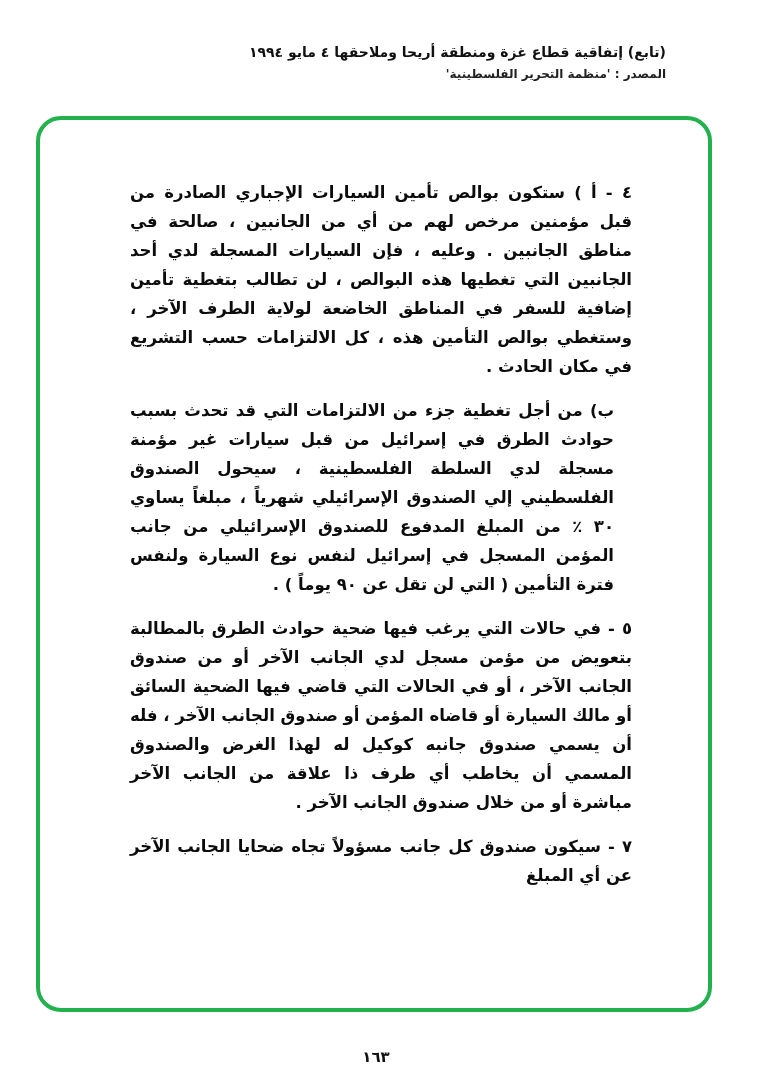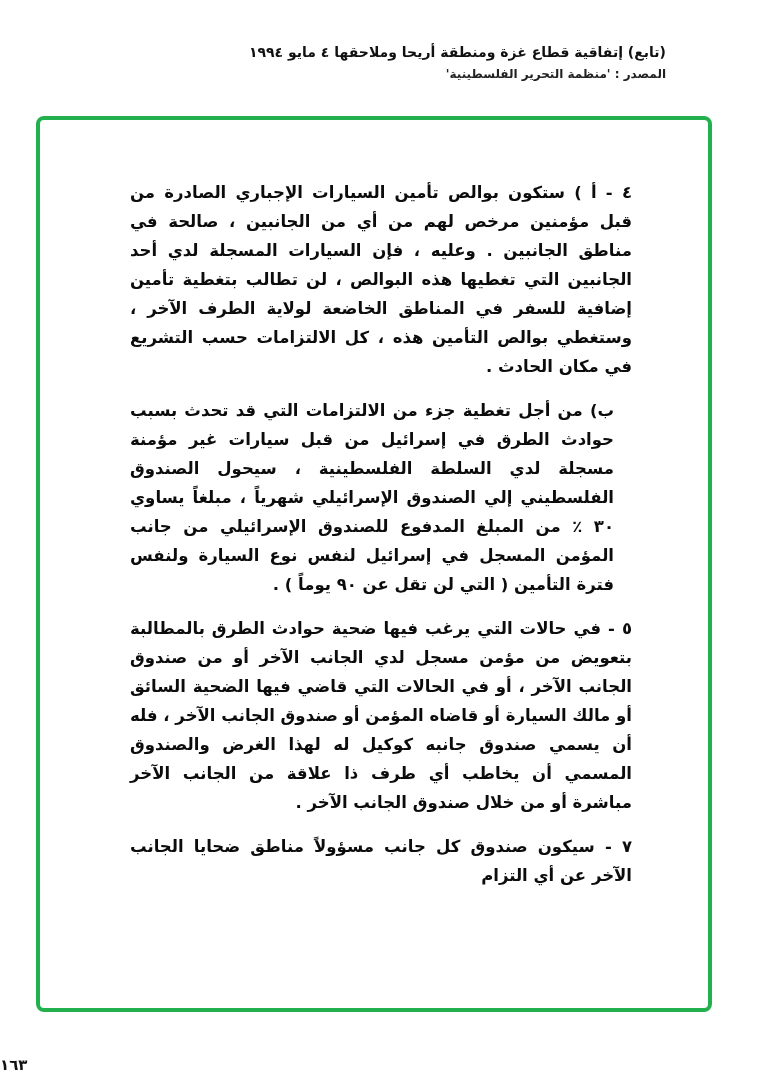--- a/index.html
+++ b/index.html
@@ -39,21 +39,21 @@
   }
 
   
   .document-frame {
     position: absolute;
     left: 36px;
     top: 116px;
     width: 676px;
     height: 896px;
     border: 4px solid #22b14c;
-    border-radius: 8px;
+    border-radius: 25px;
     box-sizing: border-box;
     background: #ffffff;
   }
 
   
   .document-content {
     position: absolute;
     top: 58px;
     right: 76px;
     left: 90px;
@@ -70,23 +70,24 @@
   .paragraph.indented {
     margin-right: 18px;
   }
   .paragraph .marker {
     white-space: nowrap;
   }
 
   
   .page-footer {
     position: absolute;
-    bottom: 4px;
+    bottom: 12px;
     left: 0;
     width: 752px;
+    text-align: center;
   }
   .page-number {
     font-size: 15px;
     font-weight: bold;
     letter-spacing: 2px;
   }
 </style>
 </head>
 <body>
 
@@ -109,21 +110,21 @@
     </p>
 
     <p class="paragraph">
       <span class="marker">٥ -</span>
       <span>في حالات التي يرغب فيها ضحية حوادث الطرق بالمطالبة بتعويض من مؤمن مسجل لدي الجانب الآخر أو من صندوق الجانب الآخر ، أو في الحالات التي قاضي فيها الضحية السائق أو مالك السيارة أو قاضاه المؤمن أو صندوق الجانب الآخر ، فله أن يسمي صندوق جانبه كوكيل له لهذا الغرض والصندوق المسمي أن يخاطب أي طرف ذا علاقة من الجانب الآخر مباشرة أو من خلال صندوق الجانب الآخر .</span>
     </p>
 
 
     <p class="paragraph">
       <span class="marker">٧ -</span>
-      <span>سيكون صندوق كل جانب مسؤولاً مناطق ضحايا الجانب الآخر عن أي التزام</span>
+      <span>سيكون صندوق كل جانب مسؤولاً تجاه ضحايا الجانب الآخر عن أي المبلغ</span>
     </p>
 
   </div>
 </div>
 
 <div class="page-footer">
   <span class="page-number">١٦٣</span>
 </div>
 
 </body></html>

